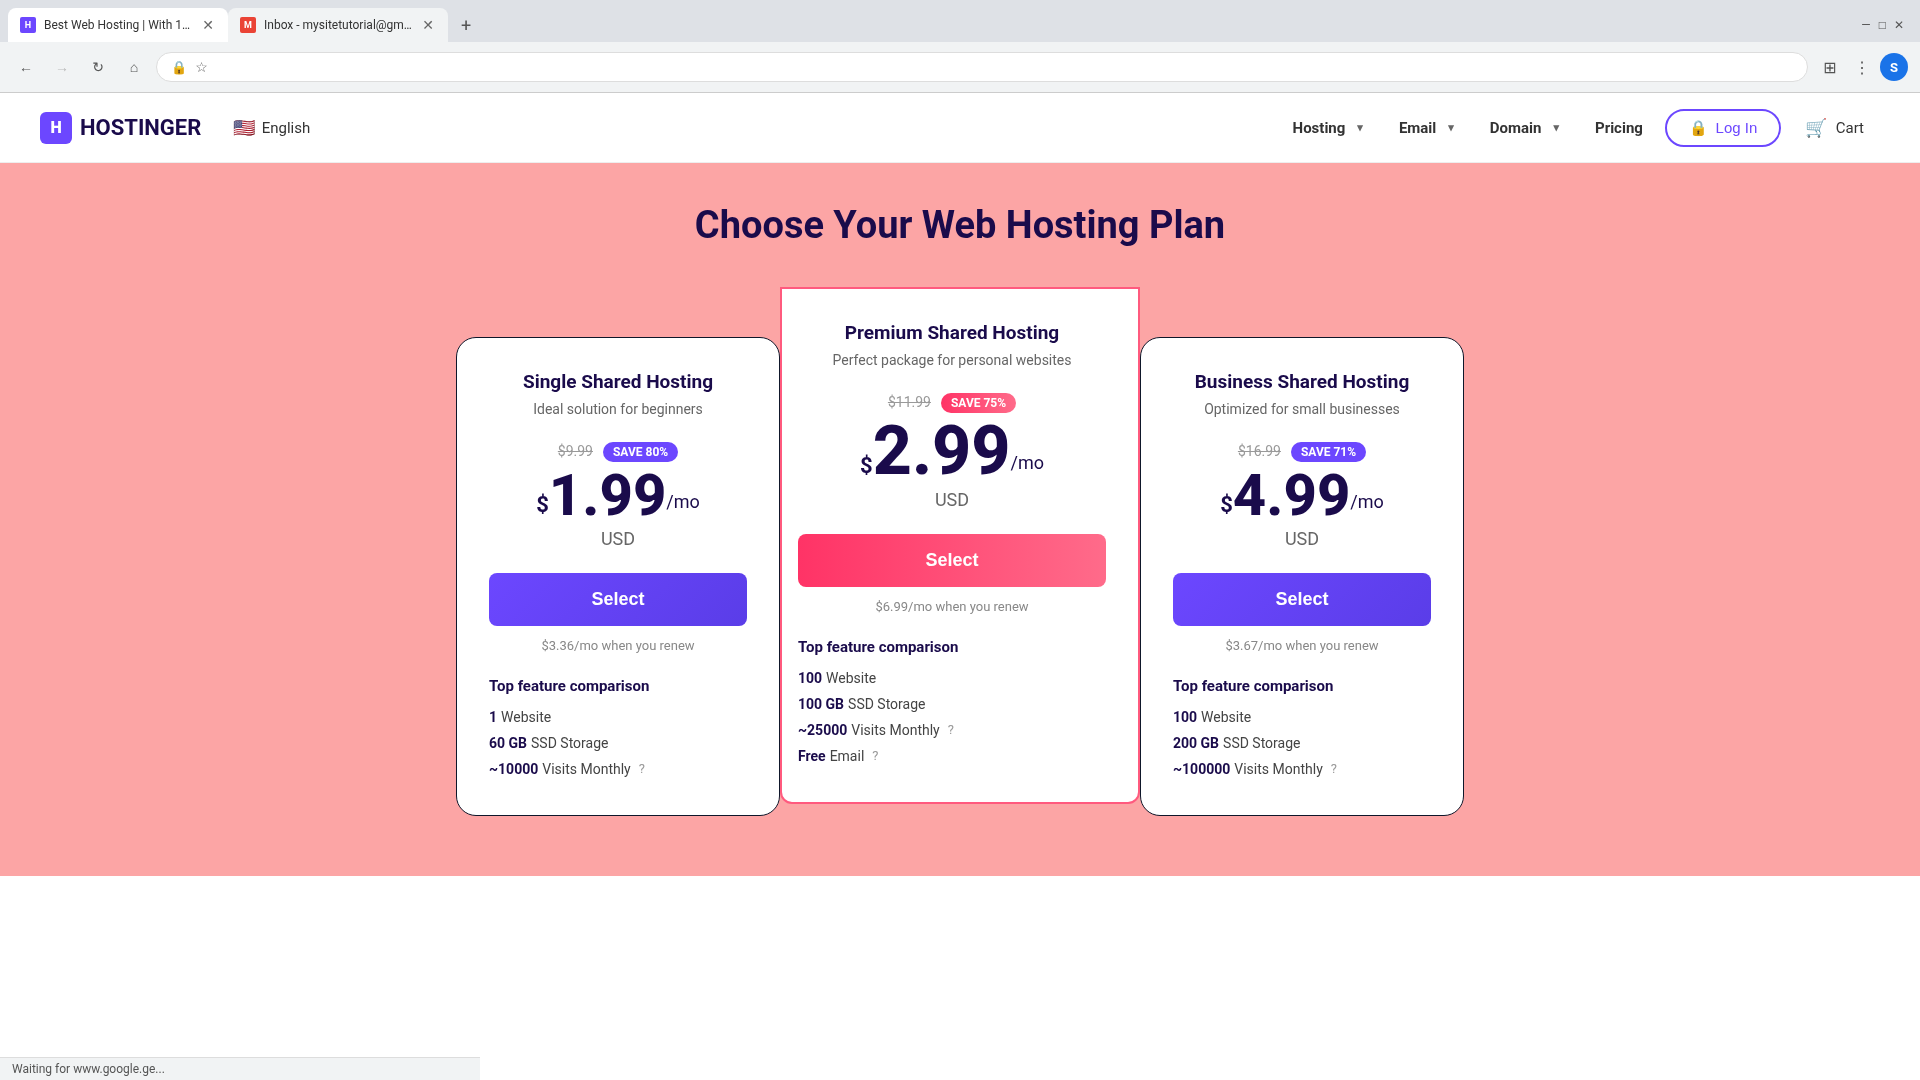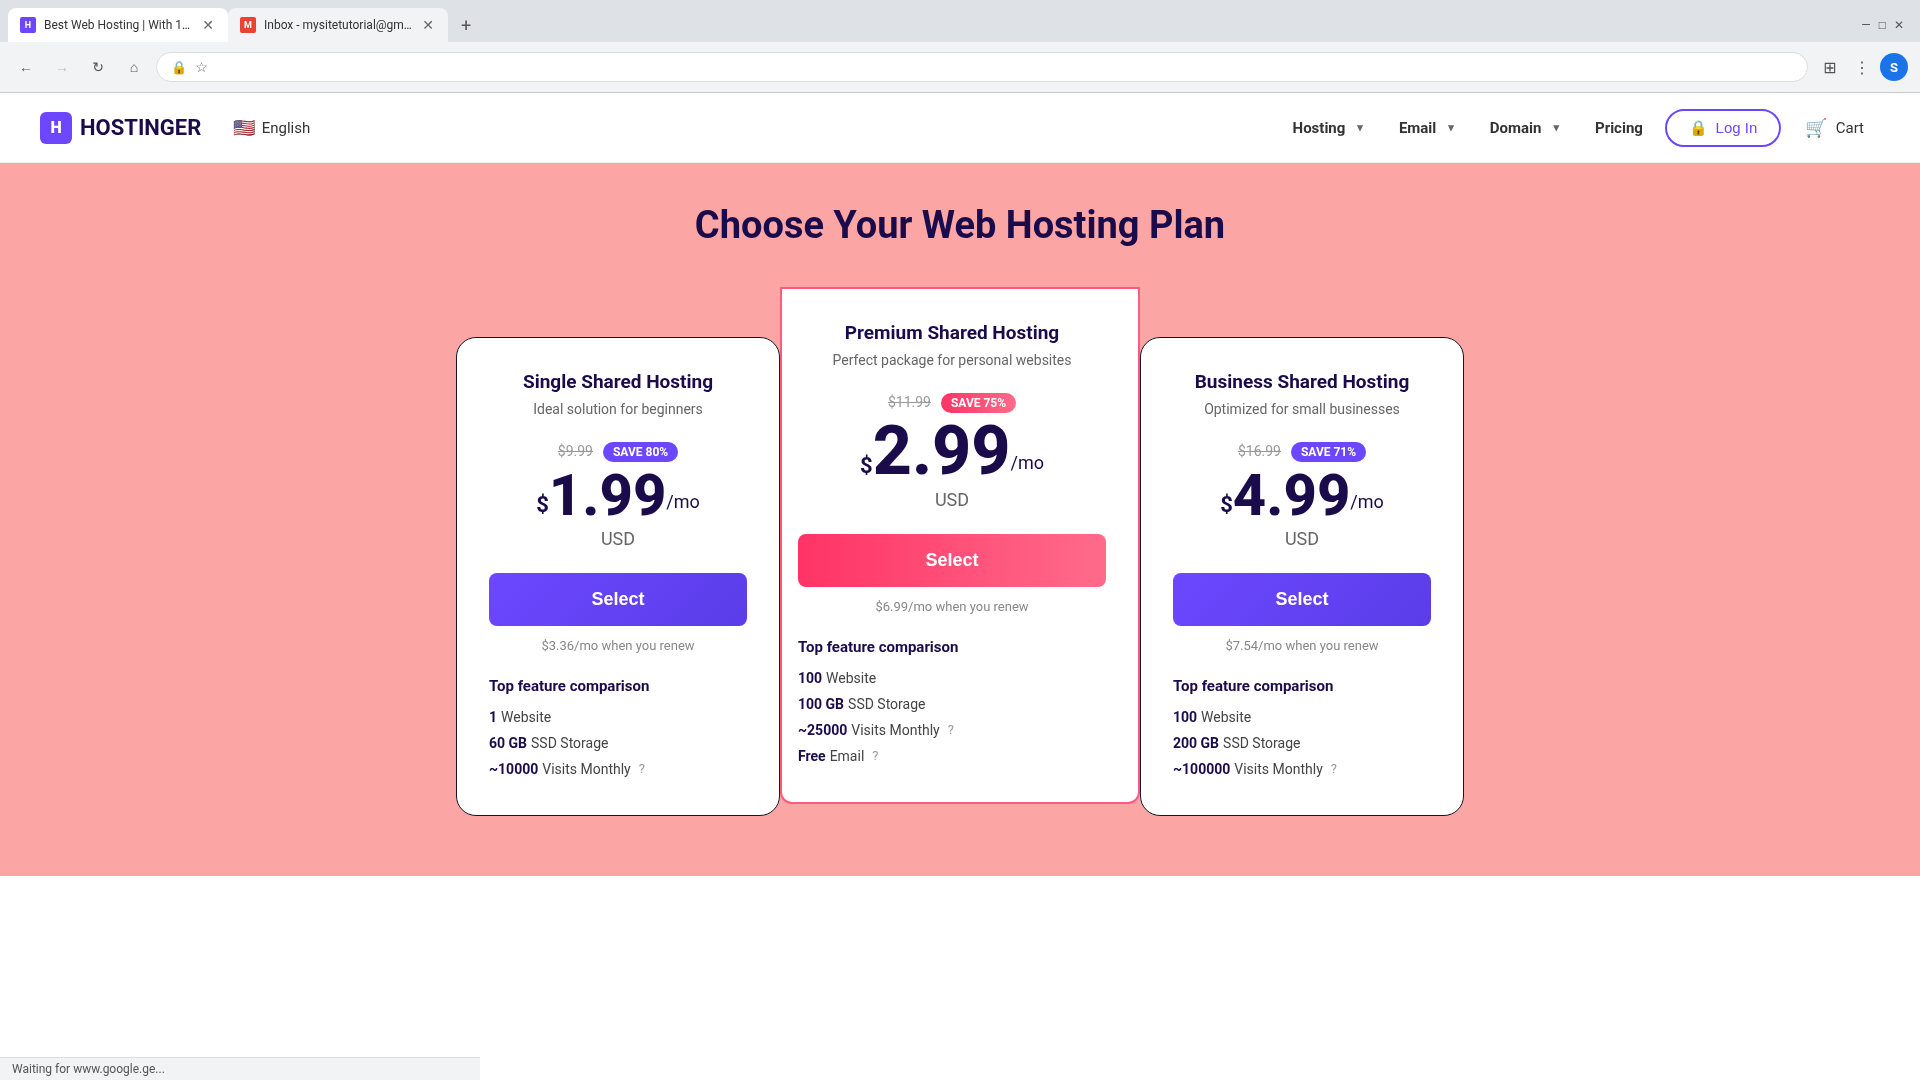--- a/index.html
+++ b/index.html
@@ -548,21 +548,21 @@
             <span class="save-badge">SAVE 71%</span>
           </div>
           <div class="price-row">
             <span class="price-dollar">$</span>
             <span class="price-amount">4.99</span>
             <span class="price-mo">/mo</span>
           </div>
           <div class="price-currency">USD</div>
         </div>
         <button class="select-btn purple">Select</button>
-        <div class="renew-text">$7.54/mo when you renew</div>
+        <div class="renew-text">$3.67/mo when you renew</div>
         <div class="features-section">
           <div class="features-title">Top feature comparison</div>
           <div class="feature-item">
             <span class="feature-bold">100</span>
               <span> Website</span>
           </div>
           <div class="feature-item">
             <span class="feature-bold">200 GB</span>
               <span> SSD Storage</span>
           </div>

